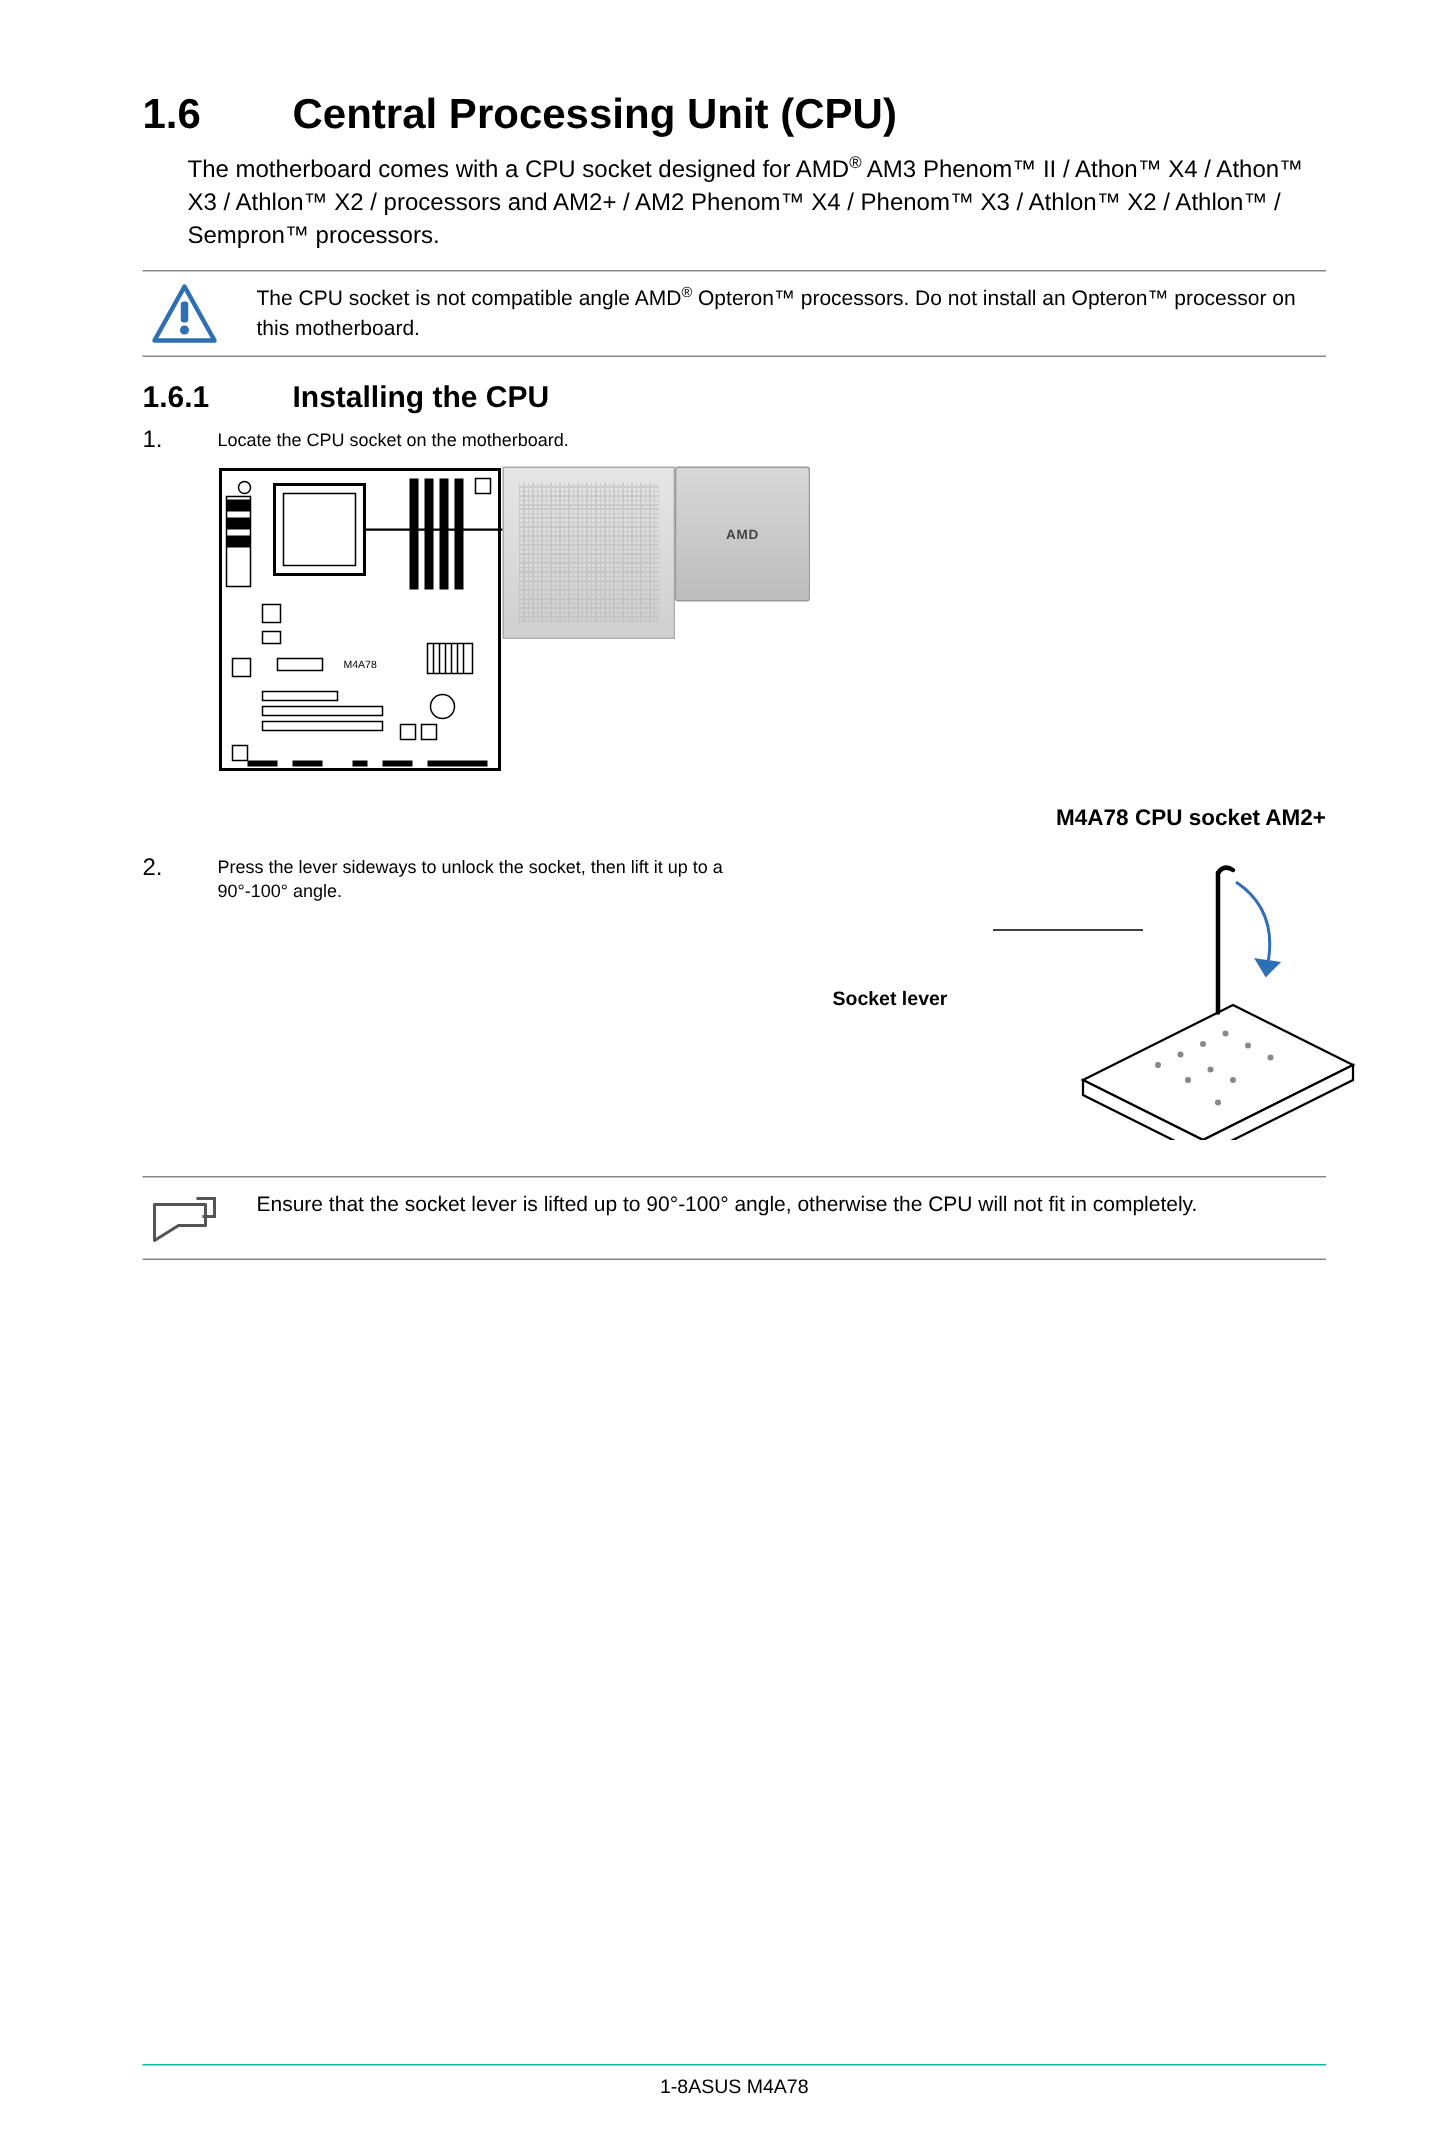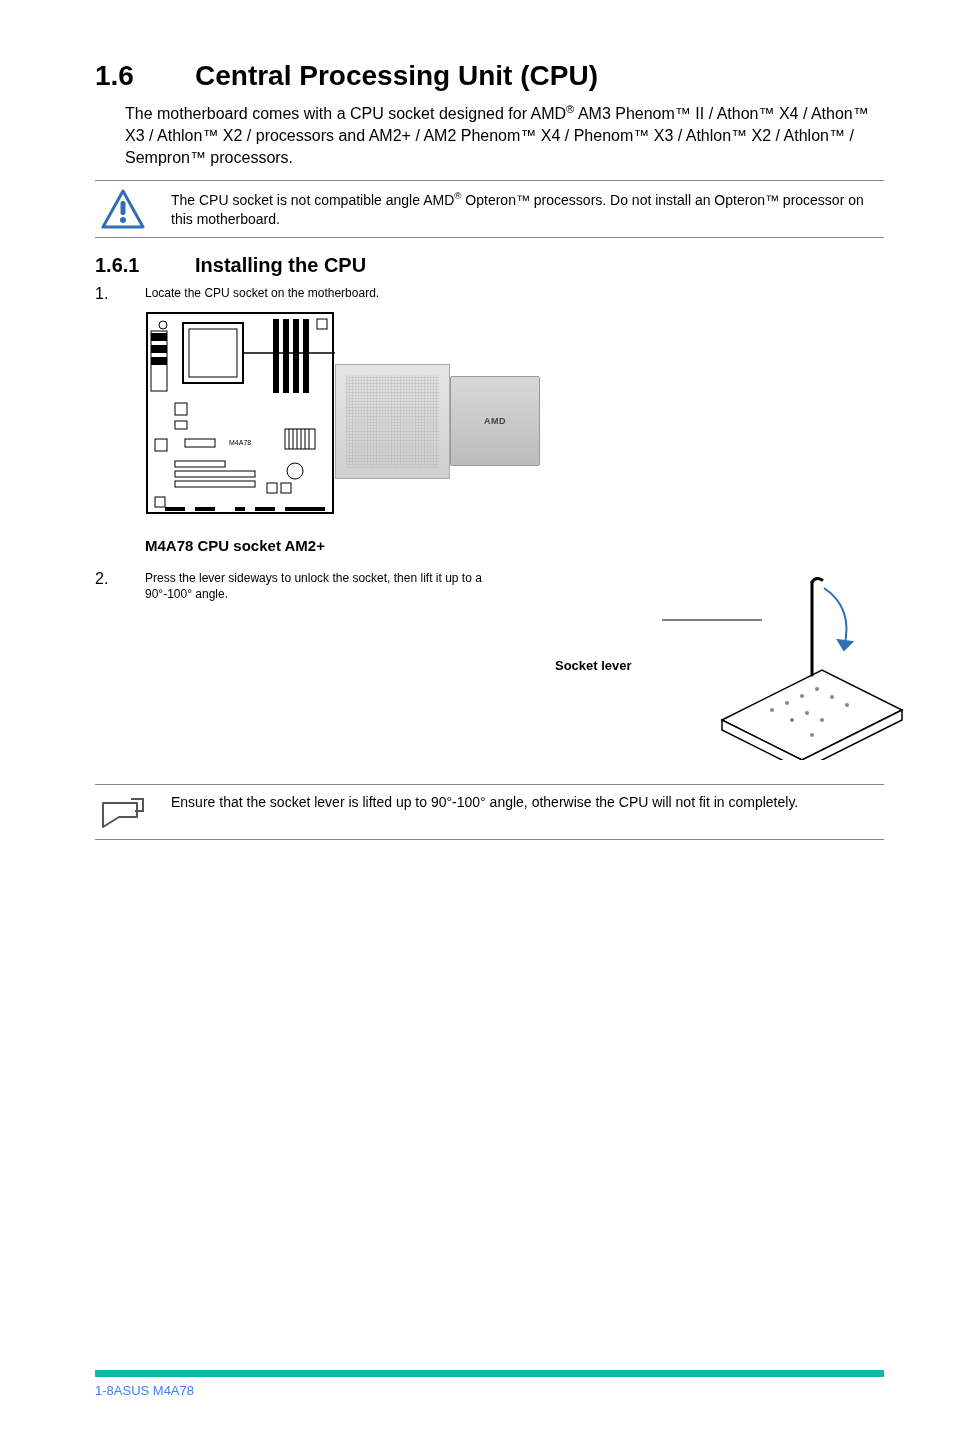--- a/index.html
+++ b/index.html
@@ -39,50 +39,50 @@
     font-weight: bold;
     margin: 6px 0 8px 0;
   }
   .h2 .num { display: inline-block; width: 100px; }
   .step-row { display: flex; gap: 30px; margin: 6px 0; }
   .step-num { width: 20px; flex: 0 0 20px; font-size: 16px; }
   .step-text { font-size: 12px; line-height: 1.35; flex: 1; }
   .figure-area {
     margin: 8px 0 8px 50px;
   }
-  .fig1-row { display:flex; align-items:center; }
+  .fig1-row { display:flex; align-items:flex-start; }
   .board-svg { width: 190px; height: 220px; }
   .socket-img { width: 115px; height: 115px; background: linear-gradient(#e6e6e6,#cfcfcf); border:1px solid #aaa; position:relative; }
   .socket-img::before {
     content:""; position:absolute; inset:10px; background:
       repeating-linear-gradient(0deg, #bbb 0 1px, transparent 1px 3px),
       repeating-linear-gradient(90deg, #bbb 0 1px, transparent 1px 3px);
     opacity:.6;
   }
   .cpu-chip {
     width: 90px; height: 90px; background: linear-gradient(#d8d8d8,#bcbcbc);
     border:1px solid #999; border-radius:2px; display:flex; align-items:center; justify-content:center;
   }
   .cpu-chip .brand { font-size:9px; font-weight:bold; color:#444; transform: rotate(0deg); letter-spacing:.5px;}
-  .fig1-caption { font-size: 15px; font-weight: bold; margin-top: 6px; }
+  .fig1-caption { font-size: 15px; font-weight: bold; margin-top: 6px; text-align: right; }
   .step2-row { display:flex; gap: 30px; align-items:flex-start; margin-top: 16px; }
   .step2-left { display:flex; gap:30px; flex: 0 0 430px; }
   .socket-lever-label { font-size: 13px; font-weight: bold; white-space: nowrap; align-self:center; }
   .lever-fig { width: 250px; height: 190px; flex:0 0 250px; }
   .footer {
     position: absolute;
     bottom: 34px;
     left: 95px;
     right: 70px;
-    border-top: 7px solid #14b8a6;
+    border-top: 1px solid #14b8a6;
     padding-top: 6px;
     display: flex;
-    justify-content: flex-start;
+    justify-content: center;
     font-size: 13px;
-    color: #3b82f6;
+    color: #000000;
   }
   sup { font-size: 0.7em; }
 </style>
 </head>
 <body>
 
 <div class="page">
 
   <div class="h1">
     <span class="num">1.6</span><span>Central Processing Unit (CPU)</span>

